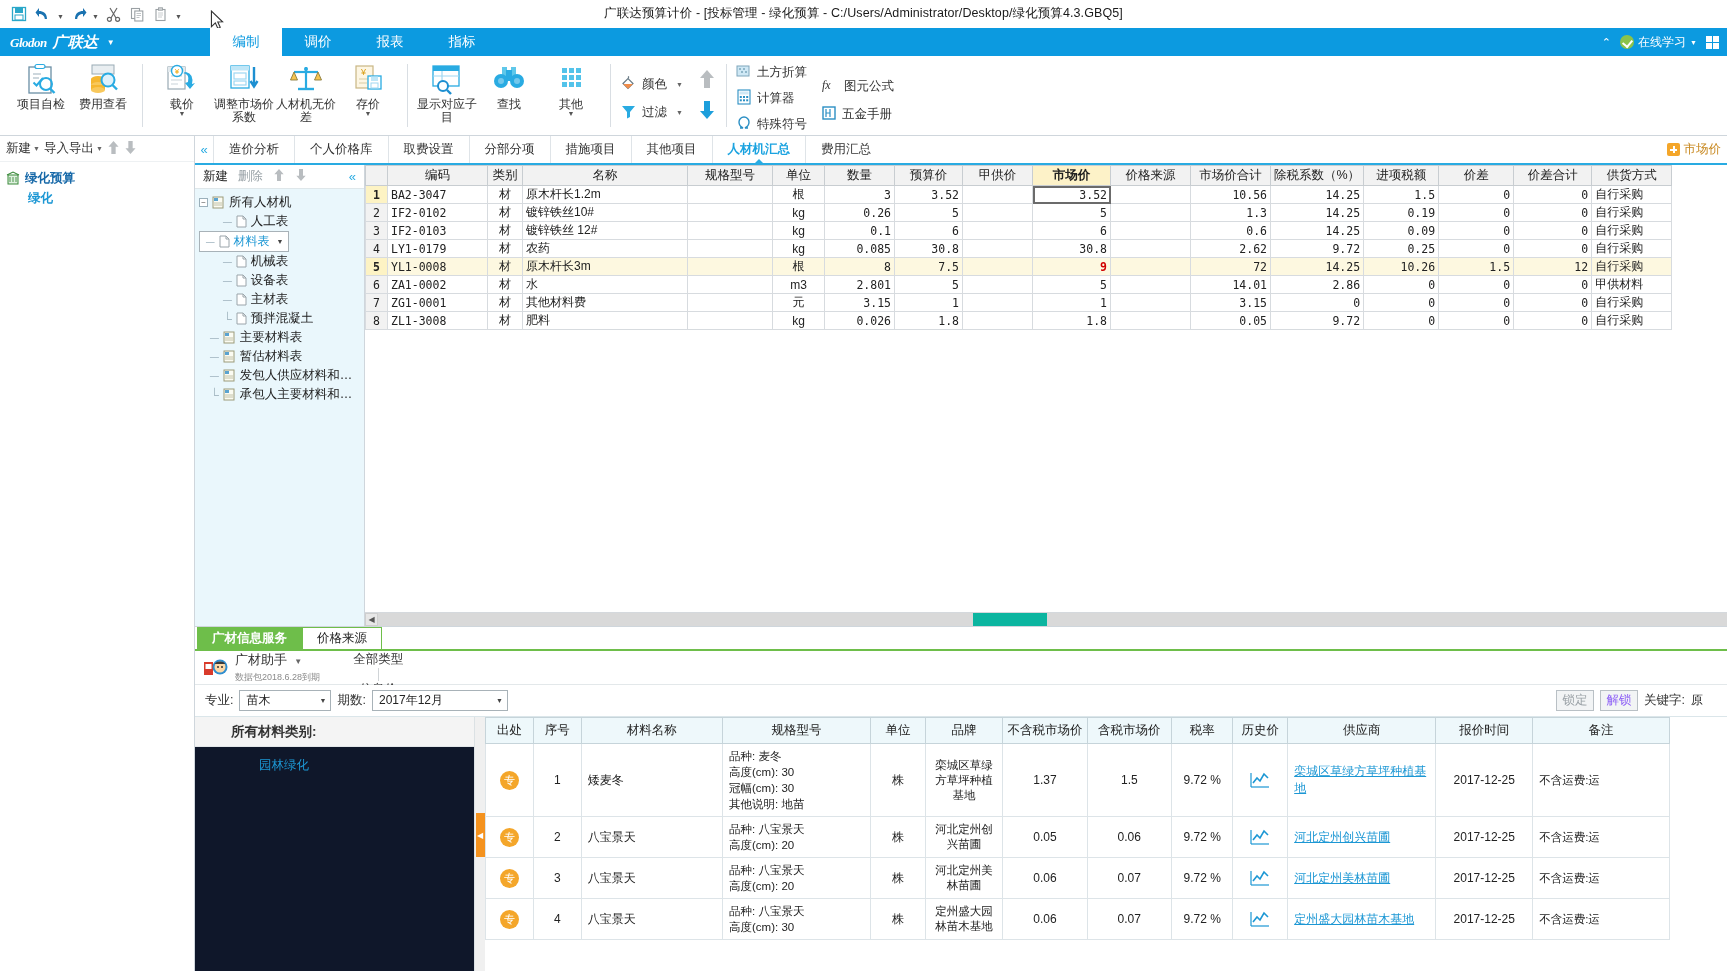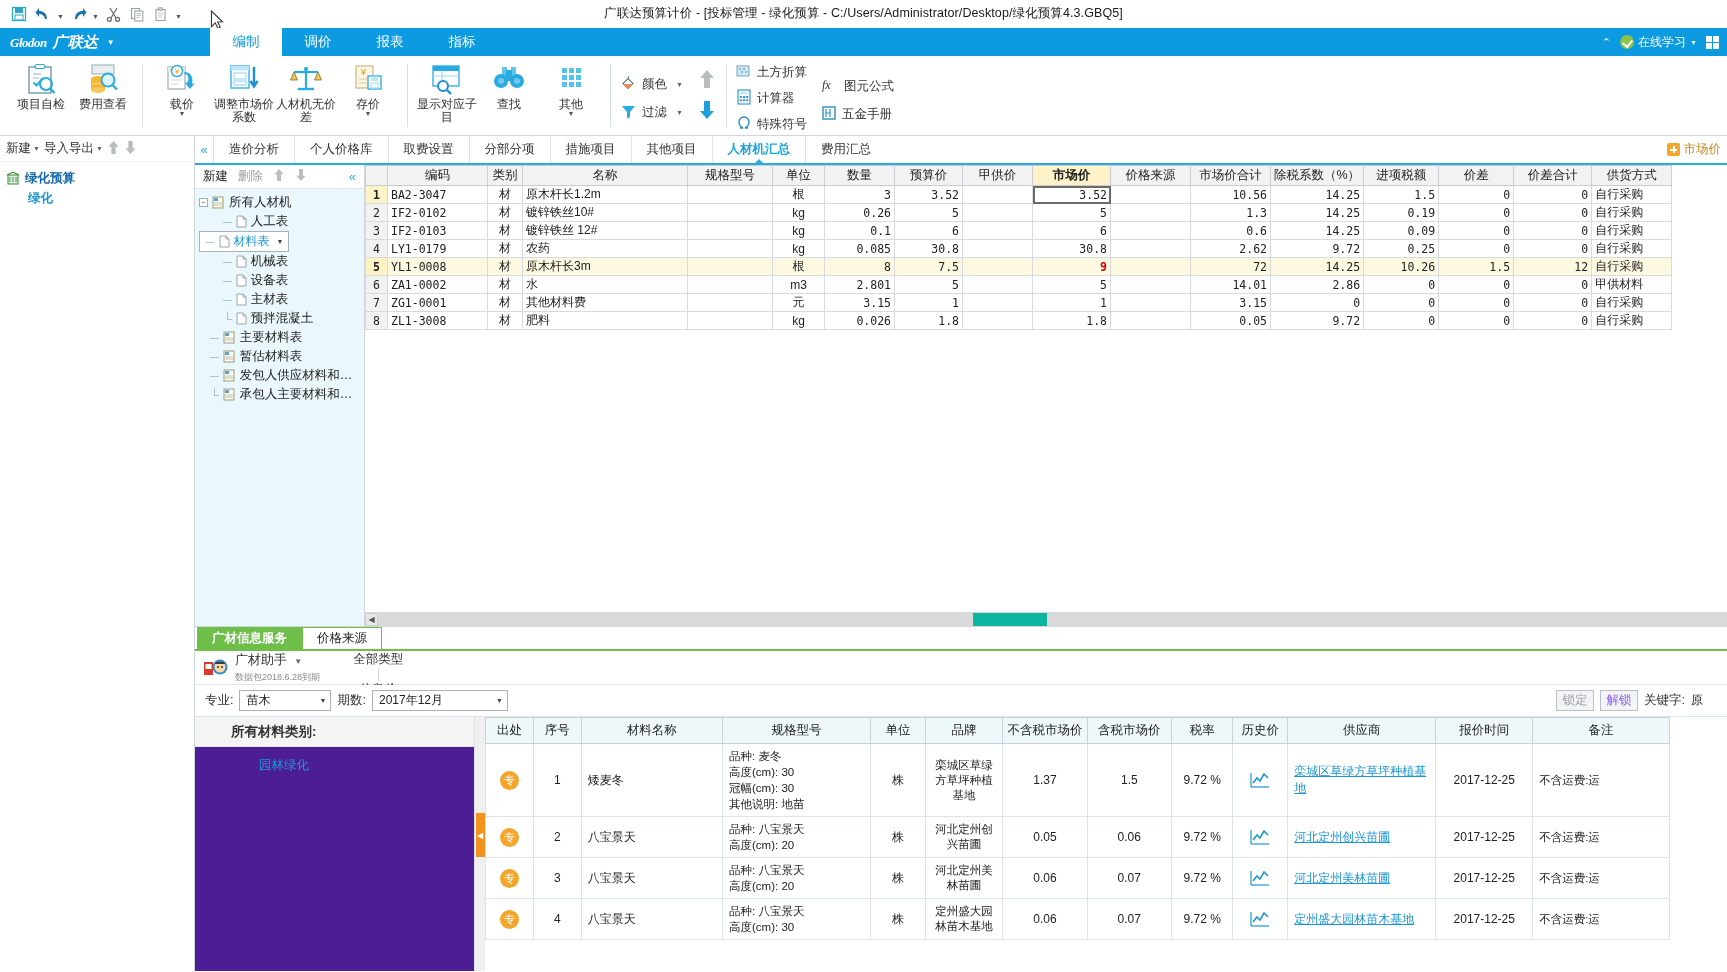--- a/index.html
+++ b/index.html
@@ -135,21 +135,21 @@
 
   .bt-filter{ height:32px; display:flex; align-items:center; gap:6px; padding-left:10px; border-bottom:1px solid #dbe6ea; background:#fff;}
   .bt-filter label{ font-size:12.5px; color:#333;}
   .sel{ height:21px; border:1px solid #a8b2b8; background:#fff; display:inline-flex; align-items:center; padding:0 18px 0 6px; font-size:12px; position:relative; cursor:pointer;}
   .sel:after{ content:"▼"; position:absolute; right:4px; font-size:7px; color:#444;}
   .bt-filter .right{ margin-left:auto; display:flex; align-items:center; gap:6px; padding-right:24px;}
   .btn-sm{ height:21px; min-width:38px; border:1px solid #b9c0c5; background:#f2f4f5; color:#9aa1a6; font-size:12.5px; display:inline-flex; align-items:center; justify-content:center; cursor:pointer;}
   .btn-sm.on{ color:#8b5cf6; }
 
   .bt-main{ flex:1; display:flex; min-height:0; }
-  .cat{ width:280px; border-right:1px solid #dbe1e4; background:#4c1d95;}
+  .cat{ width:280px; border-right:1px solid #dbe1e4; background:#0f172a;}
   .cat-title{ height:30px; background:#f4f4f4; display:flex; align-items:center; padding-left:36px; font-size:13.5px; font-weight:bold; color:#333; border-bottom:1px solid #e2e6e8;}
   .cat-item{ padding:10px 0 0 64px; font-size:12.5px; color:#1c97d4; cursor:pointer;}
   .splitter{ width:10px; background:#f0f0f0; display:flex; align-items:center; justify-content:center; position:relative;}
   .splitter .grab{ position:absolute; top:96px; width:9px; height:44px; background:#f4921e; display:flex; align-items:center; justify-content:center; color:#fff; font-size:8px;}
   .bt-tablewrap{ flex:1; overflow:hidden; min-width:0;}
   table.btable{ border-collapse:collapse; table-layout:fixed; font-size:12px; width:1185px;}
   table.btable th{ background:#eef8fb; border:1px solid #c6d4da; font-weight:normal; height:26px; font-size:12.5px; color:#222; padding:0 3px;}
   table.btable td{ border:1px solid #dde4e8; padding:4px 6px; font-size:12px; vertical-align:middle; color:#222;}
   table.btable td.spec{ font-size:11.5px; line-height:16px;}
   .badge{ width:19px;height:19px;border-radius:50%;background:#f4a62a;color:#fff;font-size:11px;display:flex;align-items:center;justify-content:center;margin:0 auto;}

